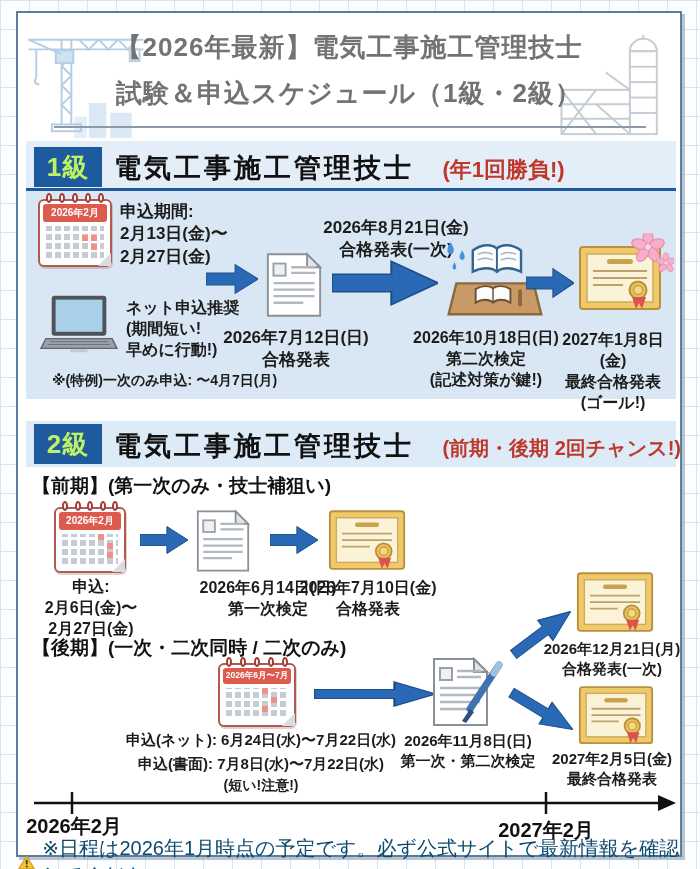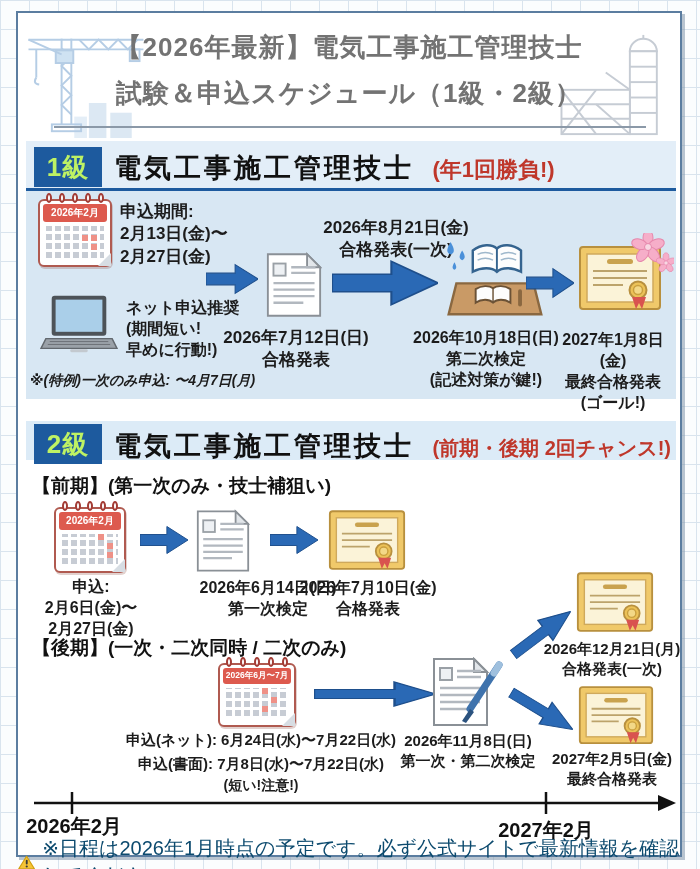--- a/index.html
+++ b/index.html
@@ -29,27 +29,27 @@
 
   
   .title-line{ left:40px; right:40px; text-align:center; font-size:26px; font-weight:900;
     letter-spacing:1px; color:#737373; }
   .title-sep{ left:36px; top:113px; width:592px; height:2px; background:#8b99a8; }
 
   
   .panel1{ left:8px; top:128px; width:650px; height:258px; background:#d8e7f3; }
   .sec-strip{ position:absolute; left:0; top:0; width:100%; height:50px; background:#e3eef8;
     border-bottom:3px solid #1d5a9e; }
-  .strip2{ left:8px; top:408px; width:650px; height:39px; background:#dcebf7; }
+  .strip2{ left:8px; top:408px; width:650px; height:46px; background:#dcebf7; }
   .badge{ position:absolute; left:8px; top:6px; width:68px; height:40px; background:#1d5a9e;
     color:#bef264; font-size:26px; font-weight:900; display:flex; align-items:center;
     justify-content:center; letter-spacing:1px; }
   .sec-heading{ position:absolute; left:88px; top:9px; white-space:nowrap; }
   .sec-heading .h{ font-size:27px; font-weight:900; letter-spacing:3px; color:#111;text-align:right; }
-  .sec-heading .red{ font-size:22px; font-weight:900; color:#bf372b; margin-left:14px; }
+  .sec-heading .red{ font-size:22px; font-weight:900; color:#bf372b; margin-left:24px; }
   .strip2 .badge{ top:3px; }
   .strip2 .sec-heading{ top:7px; }
   .strip2 .red{ font-size:20px; }
 
   .phase-label{ font-size:19px; font-weight:900; color:#111; white-space:nowrap; }
 
   .txt{ font-weight:800; line-height:1.32; }
   .fs17{ font-size:17px; } .fs16{ font-size:16px; } .fs15{ font-size:15px; }
   .fs14{ font-size:14px; }
 
@@ -249,21 +249,21 @@
             <ellipse cx="-8.5" cy="-2.8" rx="5" ry="8" transform="rotate(288 -8.5 -2.8)"></ellipse>
                 <circle cx="0" cy="0" r="3.5" fill="#f8d7e3"></circle>
           </g>
         </g>
       </svg>
     </div>
     <div class="abs txt pre fs16 ctr" style="left:524px;top:188px;width:126px;">2027年1月8日(金)
 最終合格発表
 (ゴール!)</div>
 
-    <div class="abs txt fs14" style="left:4px;top:230px;font-style:italic;">※(特例)一次のみ申込: 〜4月7日(月)</div>
+    <div class="abs txt fs14" style="left:26px;top:230px;">※(特例)一次のみ申込: 〜4月7日(月)</div>
   </div>
 
   <div class="abs strip2">
     <div class="badge">2級</div>
     <div class="sec-heading">
       <span class="h">電気工事施工管理技士</span>
       <span class="red">(前期・後期 2回チャンス!)</span>
     </div>
   </div>
 

